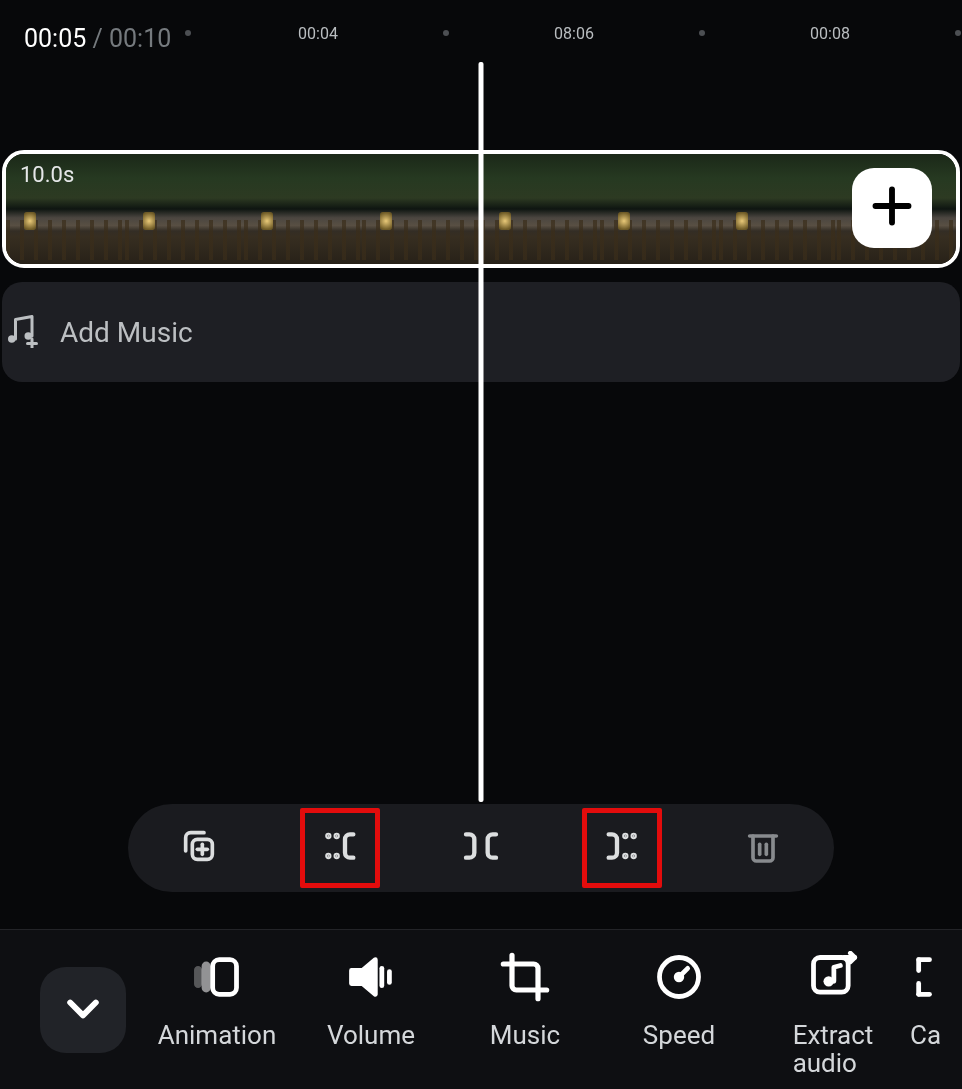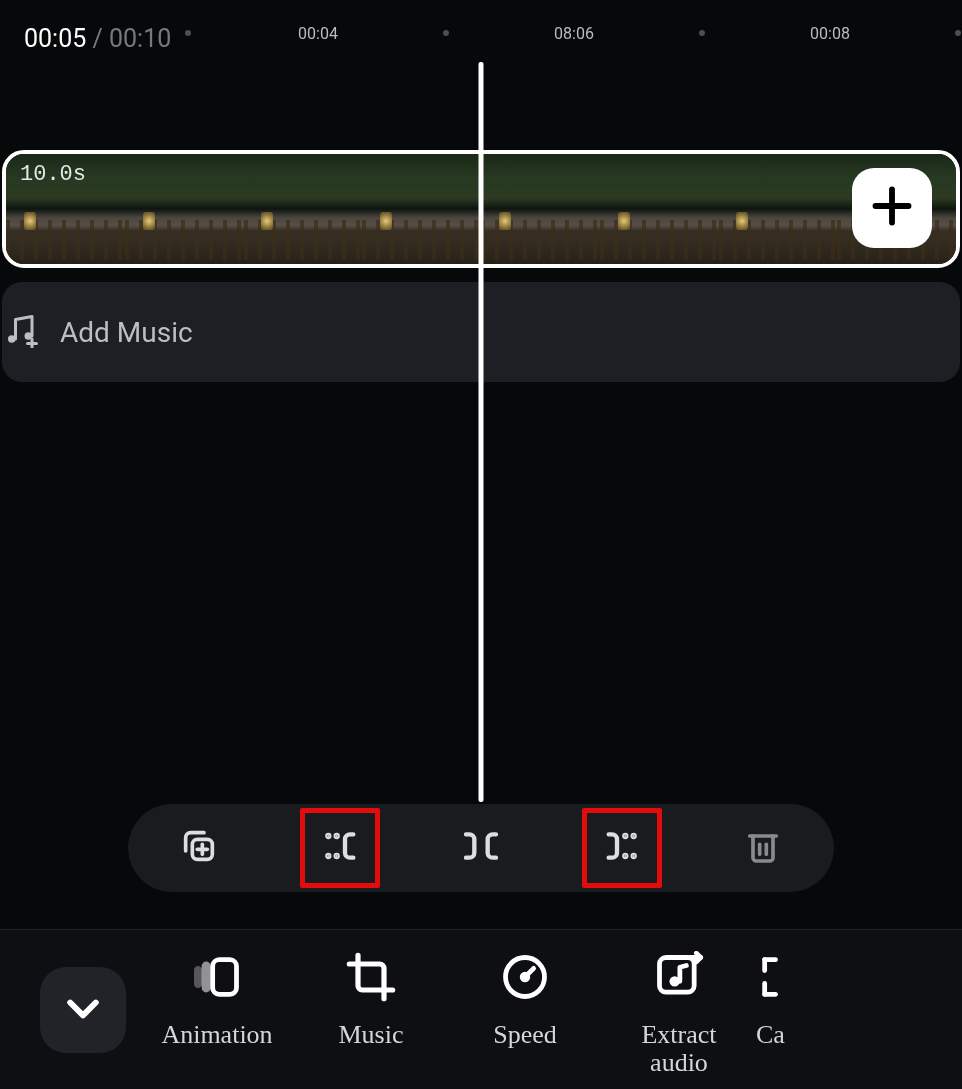--- a/index.html
+++ b/index.html
@@ -55,21 +55,20 @@
   .clip {
     position: absolute;
     top: 150px;
     left: 2px;
     width: 958px;
     height: 118px;
     border: 4px solid #fff;
     border-radius: 22px;
     overflow: hidden;
     display: flex;
-    font-family: Liberation Mono, monospace;
   }
   .clip-frames {
     flex: 1;
     display: flex;
   }
   .frame {
     flex: 1;
     position: relative;
     overflow: hidden;
     background: linear-gradient(to bottom,
@@ -226,24 +225,23 @@
     flex-direction: column;
     align-items: center;
     justify-content: flex-start;
     gap: 14px;
     padding-top: 6px;
   }
   .tool svg { width: 52px; height: 52px; }
   .tool .lbl {
     font-size: 26px;
     color: #d4d7da;
-    text-align: center;
+    text-align: left;
     line-height: 1.1;
     white-space: pre-line;
-    font-family: Liberation Serif, serif;
   }
   .tool.peek {
     width: 40px;
     flex: 0 0 40px;
     align-items: flex-start;
   }
   .tool.peek .lbl { white-space: nowrap; }
 </style>
 </head>
 <body>
@@ -371,20 +369,30 @@
       <span>
         <svg viewBox="0 0 24 24" fill="none" stroke="#fff" stroke-width="2.2" stroke-linecap="round" stroke-linejoin="round">
           <rect x="10" y="4" width="11" height="16" rx="3"></rect>
           <rect x="6" y="6" width="2" height="12" rx="1" opacity="0.55"></rect>
           <rect x="2.5" y="8" width="1.5" height="8" rx="0.8" opacity="0.3"></rect>
         </svg>
       </span>
       <span class="lbl">Animation</span>
     </div>
 
+    <div class="tool">
+      <span>
+        <svg viewBox="0 0 24 24" fill="none" stroke="#fff" stroke-width="2.2" stroke-linecap="round" stroke-linejoin="round">
+          <polygon points="3 9 3 15 8 15 14 20 14 4 8 9 3 9" fill="#fff"></polygon>
+          <line x1="17" y1="8" x2="17" y2="16"></line>
+          <line x1="20.5" y1="9.5" x2="20.5" y2="14.5"></line>
+        </svg>
+      </span>
+      <span class="lbl">Volume</span>
+    </div>
 
     <div class="tool">
       <span>
         <svg viewBox="0 0 24 24" fill="none" stroke="#fff" stroke-width="2.4" stroke-linecap="round" stroke-linejoin="round">
           <path d="M6 2v14a2 2 0 0 0 2 2h14"></path>
           <path d="M2 6h14a2 2 0 0 1 2 2v14"></path>
         </svg>
       </span>
       <span class="lbl">Music</span>
     </div>

